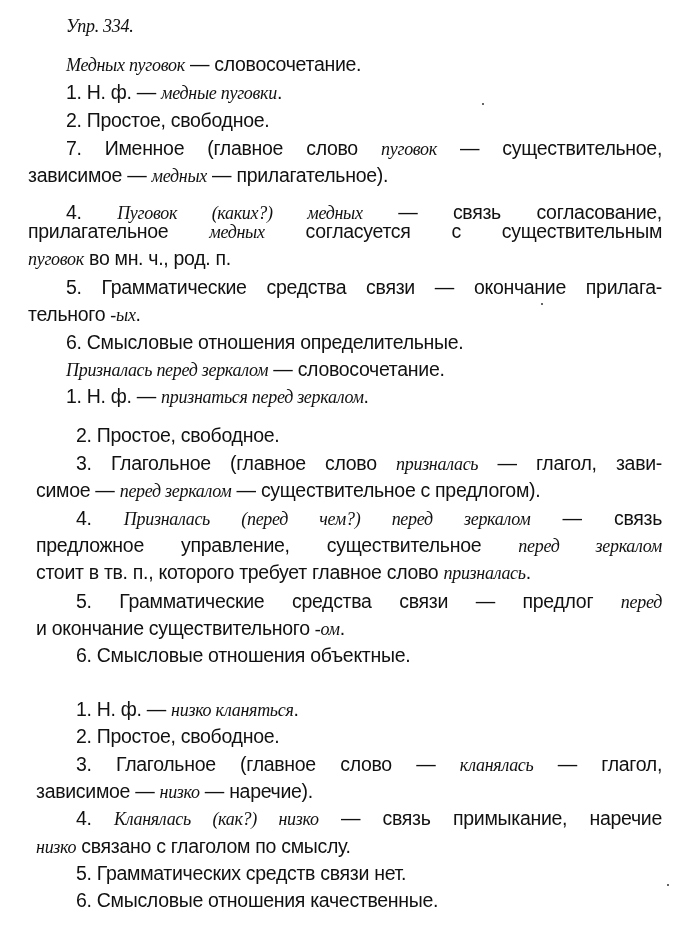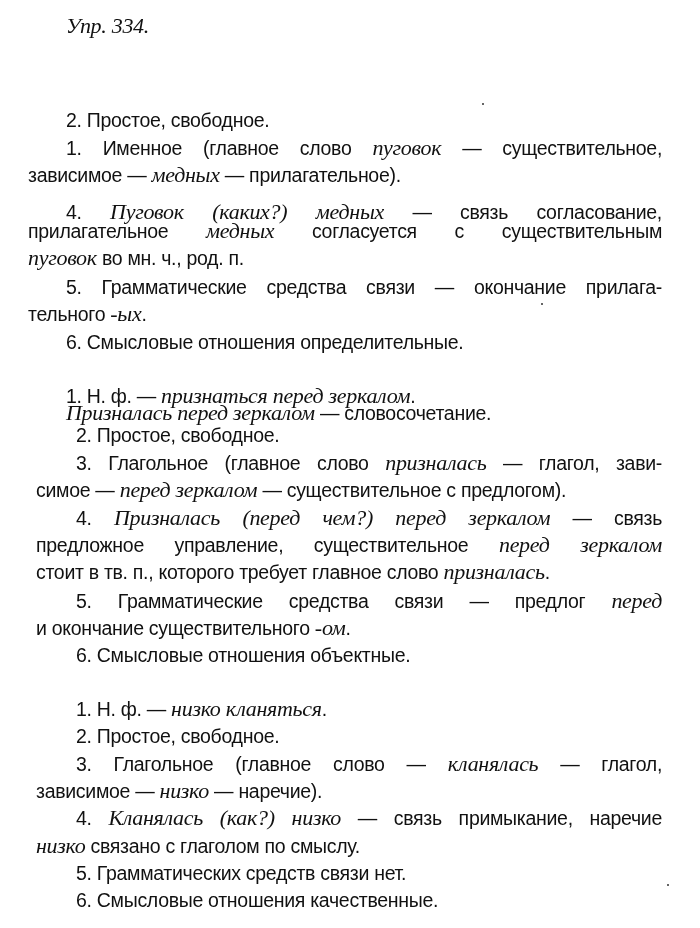--- a/index.html
+++ b/index.html
@@ -9,46 +9,48 @@
       font-family: "Liberation Sans", sans-serif;
       color: #111;
       font-size: 19.5px;
       letter-spacing: -0.3px;
     }
     .line {
       position: absolute;
       white-space: nowrap;
       line-height: 24px;
     }
-    .i { font-style: italic; font-family: "Liberation Serif", serif; font-size: 22px; }
+    .i { font-style: italic; font-family: "Liberation Serif", serif; font-size: 18px; }
     .full { left: 28px; width: 634px; text-align: justify; text-align-last: justify; }
     .ind2j { left: 76px; width: 586px; text-align: justify; text-align-last: justify; }
     .indj { left: 66px; width: 596px; text-align: justify; text-align-last: justify; }
     .full2 { left: 36px; width: 626px; text-align: justify; text-align-last: justify; }
     .dot { position: absolute; width: 2px; height: 2px; background: #333; border-radius: 1px; }
   </style>
 </head>
 <body>
 
 <div class="page">
 
   <div class="line i" style="left:66px; top:14px;">Упр. 334.</div>
 
+  <div class="line" style="left:66px; top:52px;"><span class="i">Медных пуговок</span><span> — словосочетание.</span></div>
+  <div class="line" style="left:66px; top:80px;"><span>1. Н. ф. — </span><span class="i">медные пуговки</span><span>.</span></div>
   <div class="line" style="left:66px; top:108px;">2. Простое, свободное.</div>
-  <div class="line indj" style="top:136px;"><span>1. Именное (главное слово </span><span class="i">пуговок</span><span> — существительное,</span></div>
+  <div class="line indj" style="top:136px;"><span>7. Именное (главное слово </span><span class="i">пуговок</span><span> — существительное,</span></div>
   <div class="line" style="left:28px; top:163px;"><span>зависимое — </span><span class="i">медных</span><span> — прилагательное).</span></div>
   <div class="line indj" style="top:200px;"><span>4. </span><span class="i">Пуговок (каких?) медных</span><span> — связь согласование,</span></div>
   <div class="line" style="left:28px; top:246px;"><span class="i">пуговок</span><span> во мн. ч., род. п.</span></div>
   <div class="line full" style="top:219px;"><span>прилагательное </span><span class="i">медных</span><span> согласуется с существительным</span></div>
   <div class="line indj" style="top:275px;">5. Грамматические средства связи — окончание прилага-</div>
   <div class="line" style="left:28px; top:302px;"><span>тельного </span><span class="i">-ых</span><span>.</span></div>
 
   <div class="line" style="left:66px; top:330px;">6. Смысловые отношения определительные.</div>
 
-  <div class="line" style="left:66px; top:357px;margin-top:44px;"><span class="i">Призналась перед зеркалом</span><span> — словосочетание.</span></div>
+  <div class="line" style="left:66px; top:357px;"><span class="i">Призналась перед зеркалом</span><span> — словосочетание.</span></div>
   <div class="line" style="left:66px; top:384px;"><span>1. Н. ф. — </span><span class="i">признаться перед зеркалом</span><span>.</span></div>
   <div class="line" style="left:76px; top:423px;">2. Простое, свободное.</div>
   <div class="line ind2j" style="top:451px;"><span>3. Глагольное (главное слово </span><span class="i">призналась</span><span> — глагол, зави-</span></div>
   <div class="line" style="left:36px; top:478px;"><span>симое — </span><span class="i">перед зеркалом</span><span> — существительное с предлогом).</span></div>
   <div class="line ind2j" style="top:506px;"><span>4. </span><span class="i">Призналась (перед чем?) перед зеркалом</span><span> — связь</span></div>
   <div class="line full2" style="top:533px;"><span>предложное управление, существительное </span><span class="i">перед зеркалом</span></div>
   <div class="line" style="left:36px; top:560px;"><span>стоит в тв. п., которого требует главное слово </span><span class="i">призналась</span><span>.</span></div>
   <div class="line ind2j" style="top:589px;"><span>5. Грамматические средства связи — предлог </span><span class="i">перед</span></div>
   <div class="line" style="left:36px; top:616px;"><span>и окончание существительного </span><span class="i">-ом</span><span>.</span></div>
   <div class="line" style="left:76px; top:643px;">6. Смысловые отношения объектные.</div>

